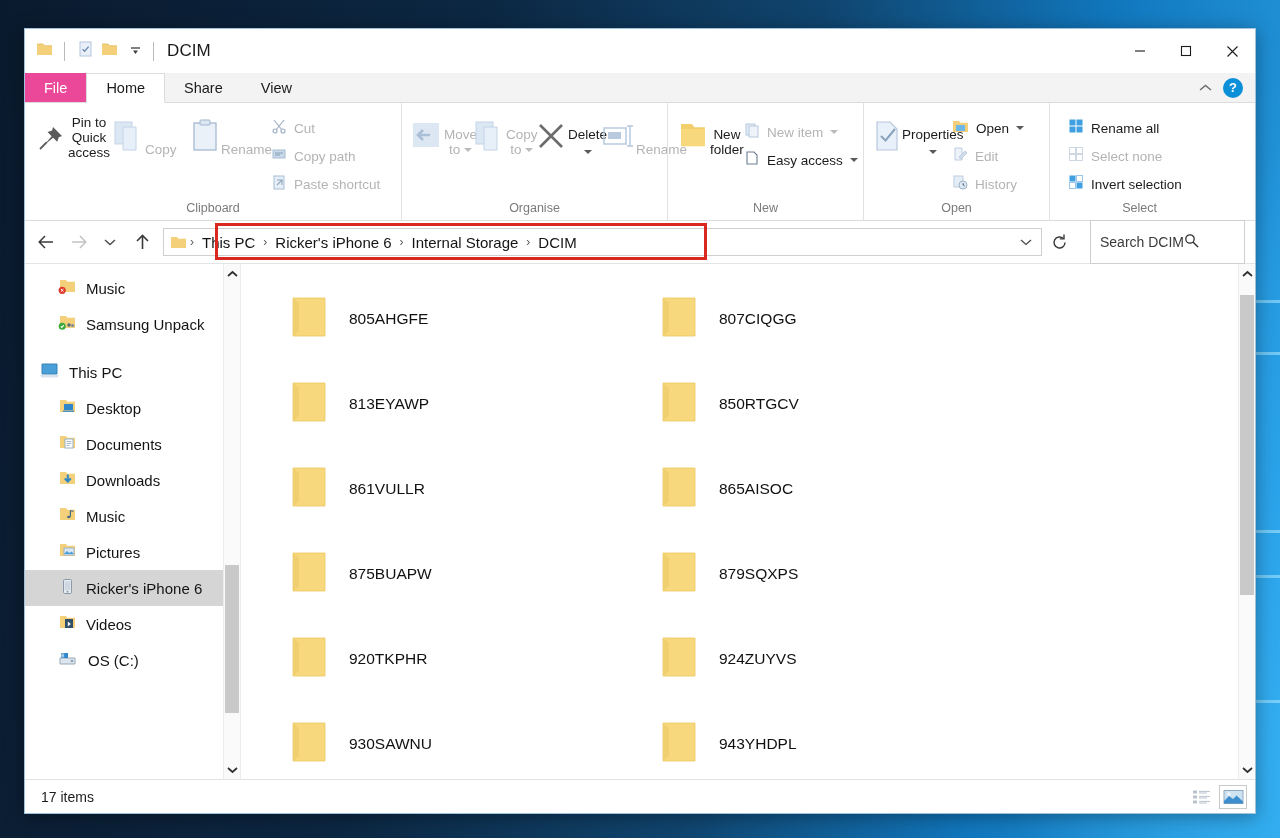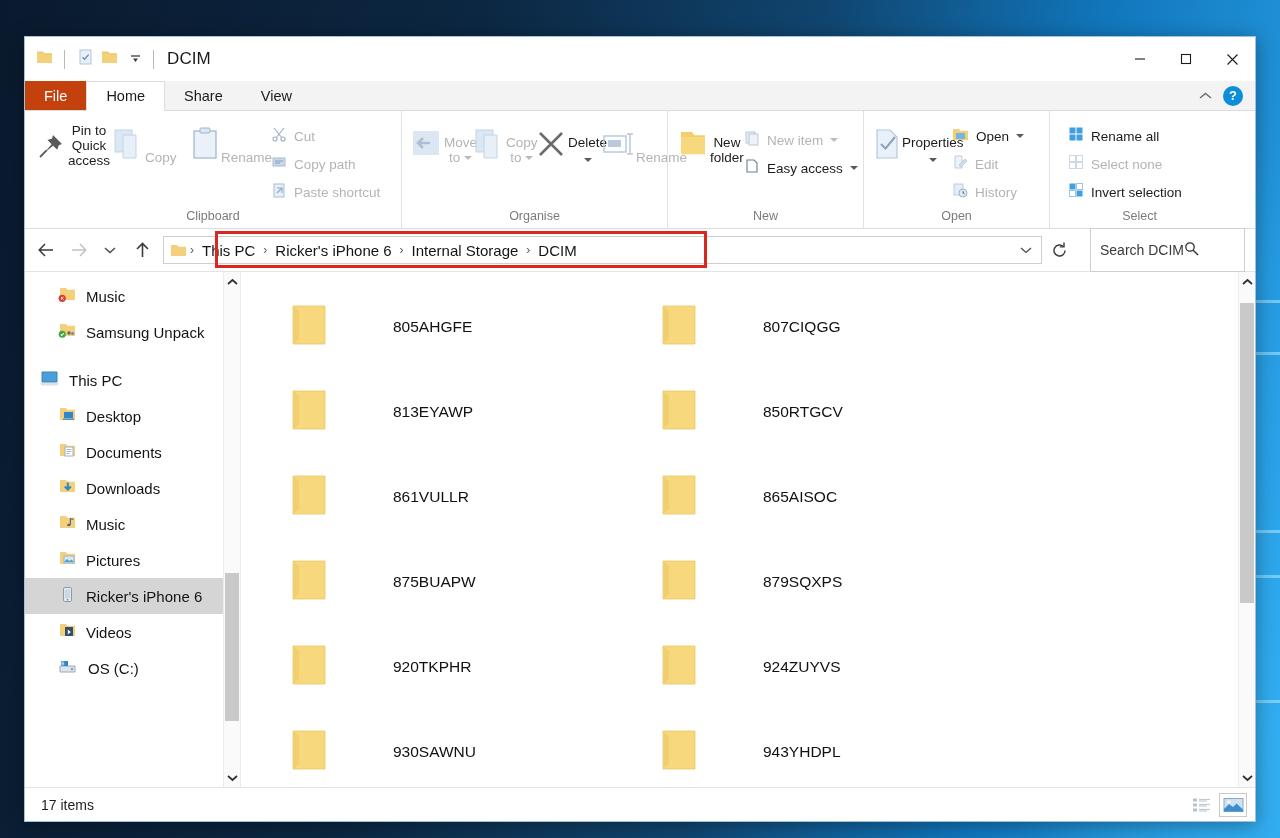--- a/index.html
+++ b/index.html
@@ -14,21 +14,21 @@
       radial-gradient(ellipse 700px 500px at 108% 88%, #39b6f5 0%, rgba(57,182,245,0) 55%),
       linear-gradient(100deg, #0a1a2e 0%, #0c2742 34%, #10456f 58%, #1177bd 78%, #2ba3e8 100%);
     position: relative;
   }
   
   .streak { position: absolute; right: 0; height: 3px; background: linear-gradient(90deg, rgba(255,255,255,0) 0%, rgba(180,235,255,.55) 100%); pointer-events:none;}
 
   
   .window {
     position: absolute;
-    left: 24px; top: 36px;
+    left: 24px; top: 28px;
     width: 1232px; height: 786px;
     background: #ffffff;
     border: 1px solid #9fc2dd;
     display: flex; flex-direction: column;
     box-shadow: 0 3px 18px rgba(0,0,0,.35);
   }
 
   
   .titlebar {
     height: 44px; background: #ffffff;
@@ -37,21 +37,21 @@
   }
   .qat { display: flex; align-items: center; gap: 7px; padding-left: 11px; }
   .qat .vbar { width: 1px; height: 19px; background: #b9b9b9; margin: 0 6px 0 4px; }
   .win-title { font-size: 17px; color: #1a1a1a; letter-spacing: .1px; }
   .wctrls { position: absolute; right: 0; top: 0; display: flex; height: 44px; }
   .wbtn { width: 46px; height: 44px; display:flex; align-items:center; justify-content:center; }
 
   
   .tabrow { height: 30px; background: #f3f3f3; display: flex; align-items: stretch; flex: none; position: relative; border-bottom: 1px solid #dcdcdc;}
   .tab { padding: 0 19px; display: flex; align-items: center; font-size: 14.5px; color: #1b1b1b; cursor: default;}
-  .tab.file { background: #c2410c; color: #fff; }
+  .tab.file { background: #ec4899; color: #fff; }
   .tab.active { background: #ffffff; border-top: 1px solid #dcdcdc; border-left: 1px solid #dcdcdc; border-right: 1px solid #dcdcdc; border-bottom: 1px solid #fff; margin-bottom: -1px; }
   .tabrow-right { margin-left: auto; display:flex; align-items:center; gap:10px; padding-right:12px; }
   .helpbtn { width:20px; height:20px; border-radius:50%; background:#0a8fd8; color:#fff; font-size:13px; font-weight:bold; display:flex; align-items:center; justify-content:center;}
 
   
   .ribbon { height: 118px; background: #ffffff; display: flex; flex: none; border-bottom: 1px solid #dcdcdc; }
   .rgroup { display: flex; flex-direction: column; position: relative; padding: 4px 0 0 0; }
   .rgroup + .rgroup { border-left: 1px solid #e2e2e2; }
   .rgroup-body { flex: 1; display: flex; align-items: flex-start; padding: 4px 8px 0 8px; }
   .rgroup-label { height: 18px; font-size: 12.5px; color: #7b7b7b; text-align: center; line-height: 18px; margin-bottom: 3px;}
@@ -86,21 +86,21 @@
   .navitem.indent { padding-left: 33px; }
   .navitem.sel { background:#d5d5d5; }
   .navitem.gap { margin-top: 12px; }
   .vsb { width: 17px; background:#fafafa; border-left:1px solid #ececec; position:absolute; top:0; bottom:0; right:0; display:flex; flex-direction:column; align-items:center; }
   .vsb-arrow { height: 19px; width:100%; display:flex; align-items:center; justify-content:center; flex:none;}
   .vsb-track { flex:1; width:100%; position:relative; }
   .vsb-thumb { position:absolute; left:1px; right:1px; background:#c9c9c9; }
   .content { flex:1; background:#fff; position:relative; overflow:hidden; border-left:1px solid #ececec;}
   .grid { display:flex; flex-wrap:wrap; align-content:flex-start; padding: 12px 0 0 20px; }
   .cell { width: 370px; height: 85px; display:flex; align-items:center; gap:18px; padding-left: 26px; }
-  .cell .nm { font-size: 15.5px; color:#111;margin-left:44px; }
+  .cell .nm { font-size: 15.5px; color:#111; }
 
   
   .statusbar { height: 34px; background:#fff; border-top:1px solid #e2e2e2; display:flex; align-items:center; padding: 0 8px 0 16px; flex:none;}
   .statusbar .cnt { font-size: 14px; color:#1c1c1c; }
   .viewtoggles { margin-left:auto; display:flex; gap: 4px; align-items:center;}
   .vbtn { width: 28px; height: 24px; display:flex; align-items:center; justify-content:center; }
   .vbtn.on { border:1px solid #c9c9c9; background:#fff; }
 </style>
 </head>
 <body>

